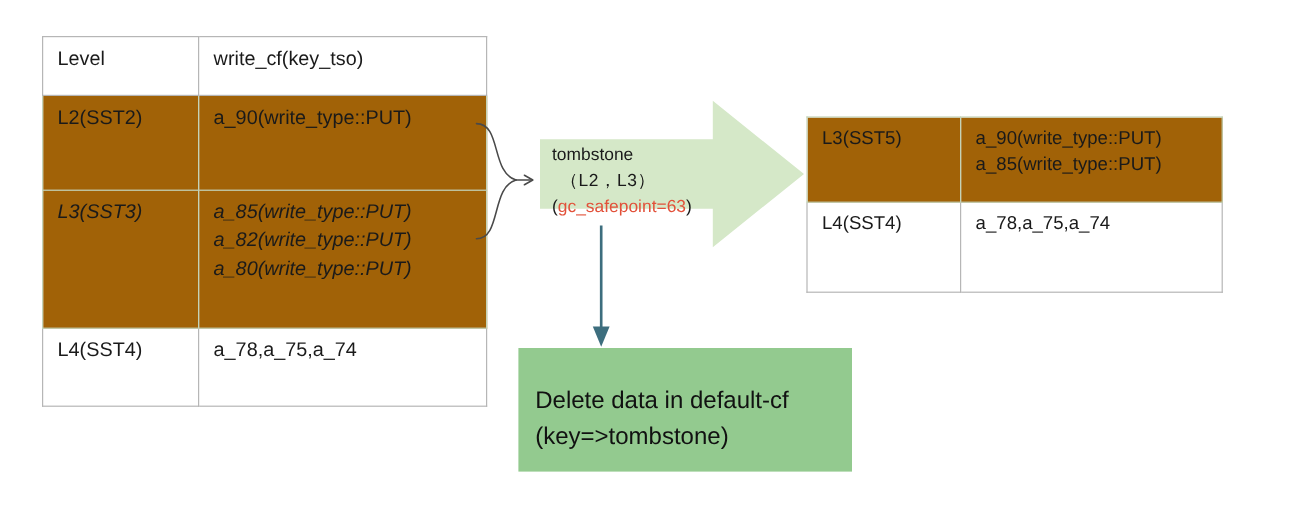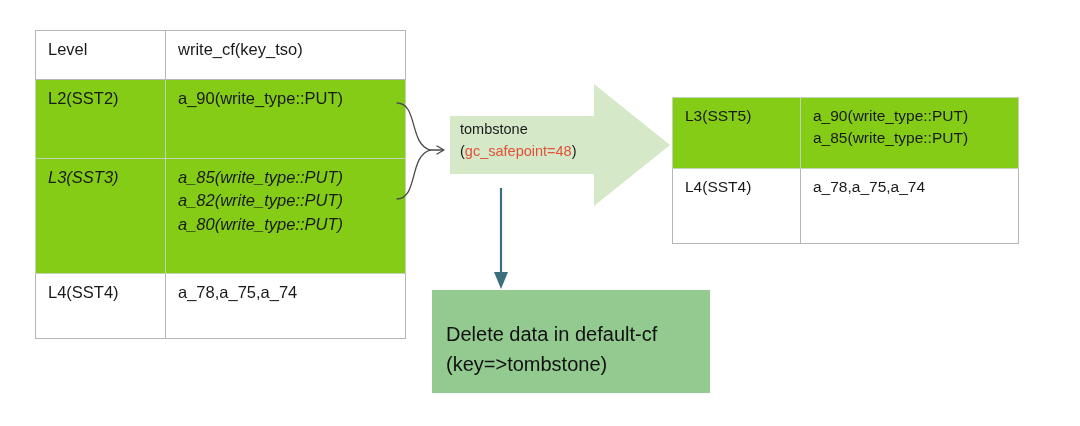--- a/index.html
+++ b/index.html
@@ -31,21 +31,21 @@
   }
   .lsm-table td {
     border: 1px solid #b6b6b6;
     vertical-align: top;
     background: #ffffff;
     padding: 7px 10px 7px 12px;
     line-height: 1.42;
     white-space: pre-line;
   }
   .lsm-table td.green {
-    background: #84cc16;
+    background: #a16207;
     border-color: #c3d3b8;
   }
 
   
   #left-table {
     left: 35px;
     top: 30px;
     width: 370px;
   }
   #left-table col.c1 { width: 130px; }
@@ -173,21 +173,22 @@
     <path d="M34,50 L47,50" fill="none" stroke="#4a4a4a" stroke-width="1.3" stroke-linecap="round"></path>
     <path d="M41,46 L48,50 L41,54" fill="none" stroke="#4a4a4a" stroke-width="1.3" stroke-linecap="round" stroke-linejoin="round"></path>
   </svg>
 
   <svg id="block-arrow" viewBox="0 0 232 134">
     <polygon points="6,38 150,38 150,6 226,67 150,128 150,96 6,96" fill="#d5e8c8"></polygon>
   </svg>
 
   <div id="compaction-label">
     <div class="line1">tombstone</div>
-    <div class="line3"><span>(</span><span class="red">gc_safepoint=48</span><span>)</span></div>
+    <div class="line2">（L2，L3）</div>
+    <div class="line3"><span>(</span><span class="red">gc_safepoint=63</span><span>)</span></div>
   </div>
 
   <svg id="down-arrow" viewBox="0 0 38 106">
     <line x1="19" y1="2" x2="19" y2="90" stroke="#3d6e7e" stroke-width="2.2"></line>
     <polygon points="19,103 12,86 26,86" fill="#3d6e7e"></polygon>
   </svg>
 
   <table id="right-table" class="lsm-table">
     <colgroup>
         <col class="c1">

